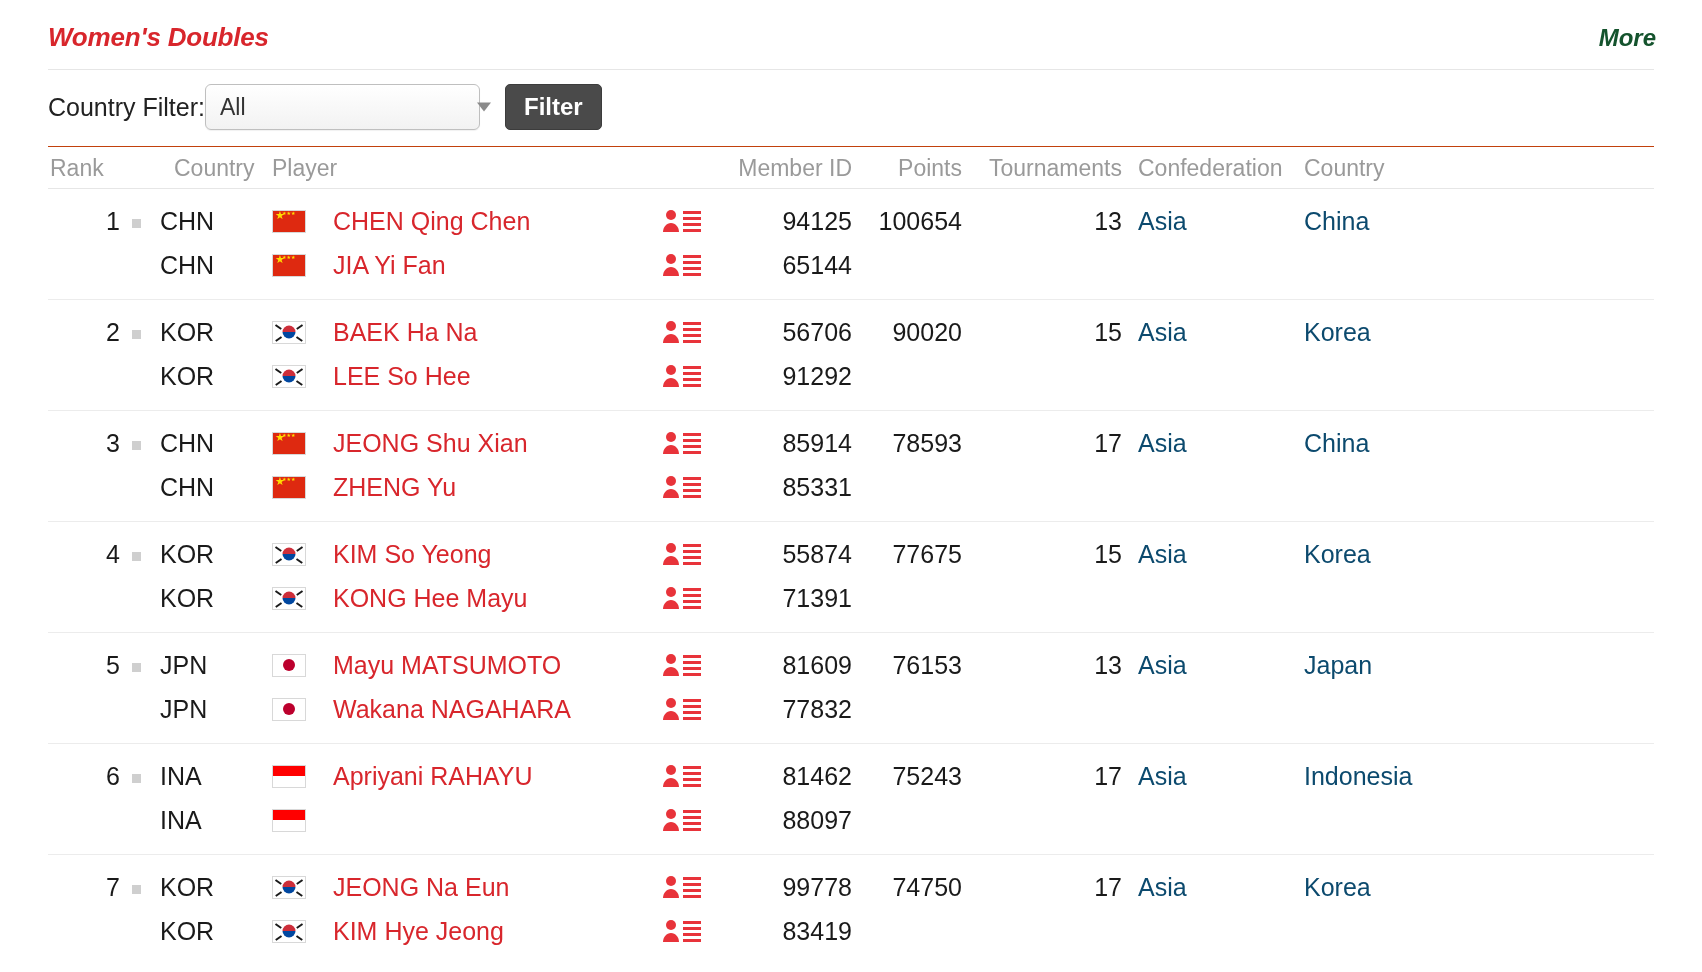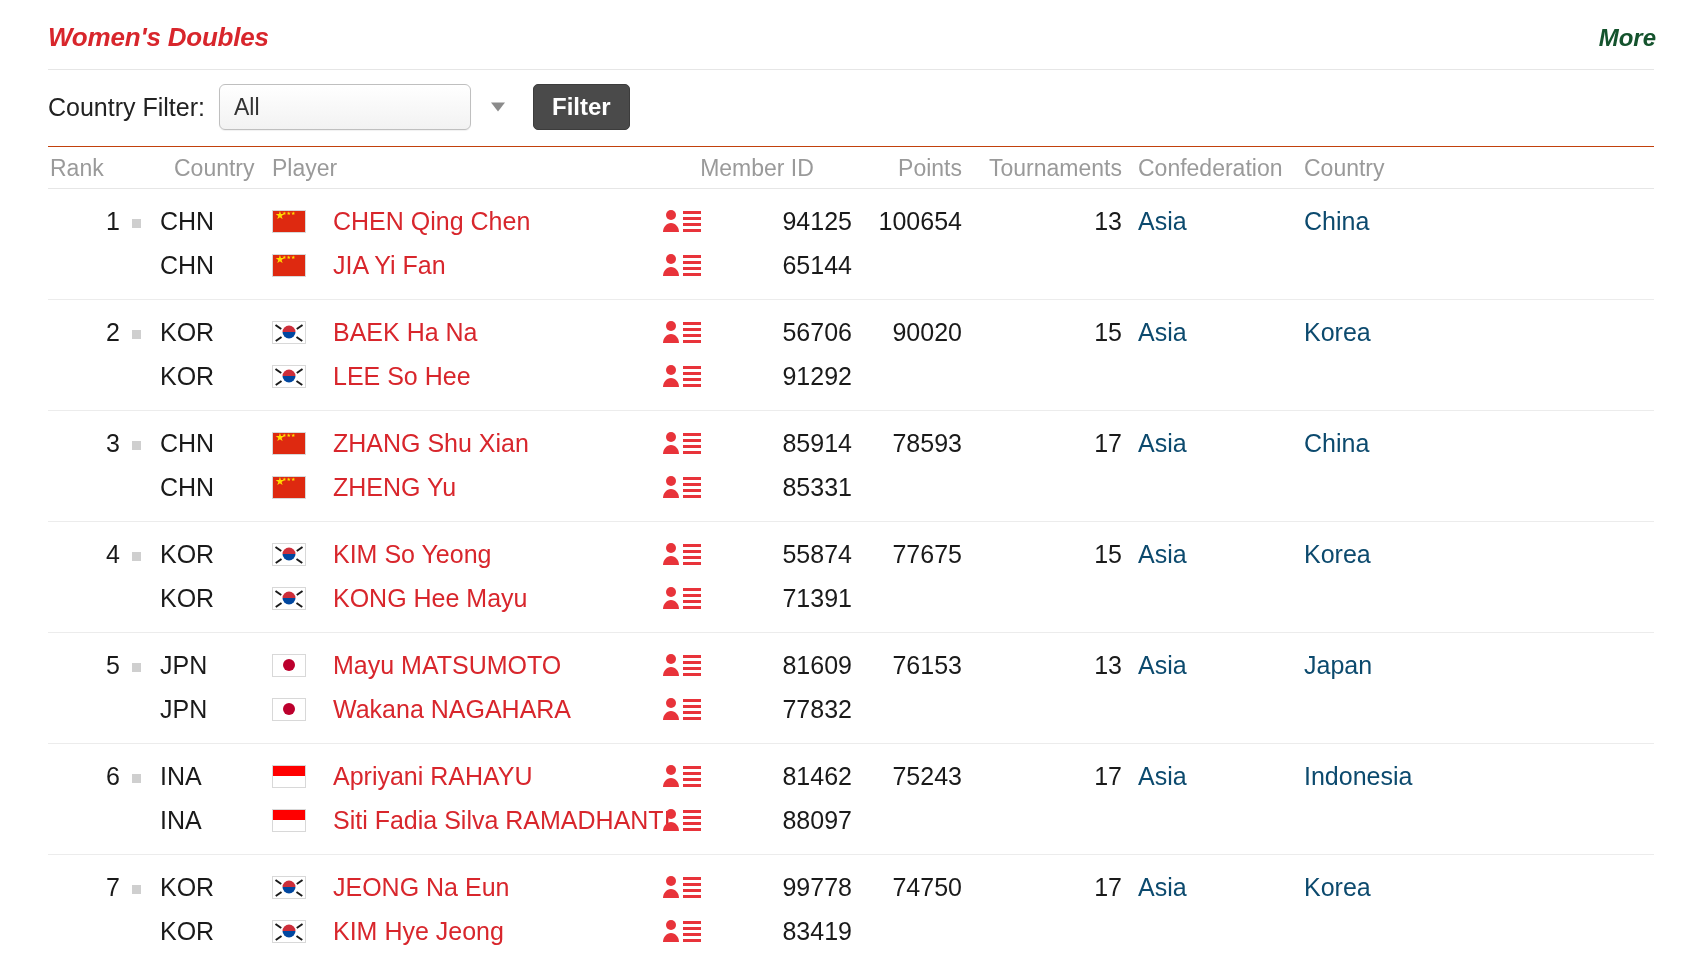--- a/index.html
+++ b/index.html
@@ -23,27 +23,27 @@
   }
   .more-link {
     color: #14532d; font-size: 24px; font-weight: bold; text-decoration: none;
     cursor: pointer;
   }
 
   .hrule { height: 1px; background: #e6e6e6; margin: 0 48px; }
 
   
   .filterbar {
-    display: flex; align-items: center; gap: 14px;
+    display: flex; align-items: center; gap: 0;
     padding: 14px 48px 16px 48px;
   }
   .filter-label { font-size: 25px; color: #222; }
   .select-wrap { position: relative; width: 300px; }
   .fake-select {
-    width: 252px; height: 46px;
+    width: 275px; height: 46px;
     border: 1px solid #bfbfbf; border-radius: 6px;
     background: linear-gradient(180deg, #ffffff 0%, #f2f2f2 100%);
     box-shadow: 0 1px 1px rgba(0,0,0,0.06);
     display: flex; align-items: center;
     padding: 0 34px 0 14px;
     font-size: 23px; color: #333; cursor: pointer;
   }
   .caret {
     position: absolute; right: 14px; top: 50%; transform: translateY(-50%);
     width: 0; height: 0;
@@ -79,21 +79,21 @@
   .c-player { width: 390px; }
   .c-icon   { width: 72px;  }
   .c-mid    { width: 118px; text-align: right; }
   .c-points { width: 110px; text-align: right; }
   .c-tour   { width: 160px; text-align: right; }
   .c-conf   { width: 166px; text-align: left; padding-left: 16px; }
   .c-ctry2  { width: 210px; text-align: left; padding-left: 16px; }
 
   .thead .c-rank  { text-align: left; padding-left: 2px; }
   .thead .c-ctry  { padding-left: 14px; }
-  .thead .c-mid   { width: 190px; text-align: center; }
+  .thead .c-mid   { width: 190px; text-align: right; }
   .thead .c-points{ width: 110px; text-align: right; }
   .thead .c-tour  { width: 160px; text-align: right; }
 
   .rank-num { font-size: 25px; color: #1a1a1a; line-height: 44px; }
   .rank-marker {
     display: inline-block; width: 9px; height: 9px;
     background: #cfcfcf; margin-top: 20px; margin-left: 6px;
   }
 
   .stack { display: flex; flex-direction: column; text-align: right; }
@@ -363,21 +363,21 @@
             <span class="cell-line">
               <span class="ctry-code">CHN</span>
             </span>
             <span class="cell-line">
               <span class="ctry-code">CHN</span>
             </span>
           </div>
           <div class="c-player stack">
             <span class="cell-line player-line">
               <span class="flag flag-chn"></span>
-              <a class="pname">ZHANG Shu Xian</a>
+              <a class="pname">JEONG Shu Xian</a>
             </span>
             <span class="cell-line player-line">
               <span class="flag flag-chn"></span>
               <a class="pname">ZHENG Yu</a>
             </span>
           </div>
           <div class="c-icon stack">
             <span class="cell-line">
               <span class="bio-icon">
                 <svg width="40" height="26" viewBox="0 0 40 26">
@@ -607,21 +607,20 @@
               <span class="ctry-code">INA</span>
             </span>
           </div>
           <div class="c-player stack">
             <span class="cell-line player-line">
               <span class="flag flag-ina"></span>
               <a class="pname">Apriyani RAHAYU</a>
             </span>
             <span class="cell-line player-line">
               <span class="flag flag-ina"></span>
-              <a class="pname">Siti Fadia Silva RAMADHANTI</a>
             </span>
           </div>
           <div class="c-icon stack">
             <span class="cell-line">
               <span class="bio-icon">
                 <svg width="40" height="26" viewBox="0 0 40 26">
                   <circle cx="9" cy="7" r="5" fill="#e8333a"></circle>
                   <path d="M1 24c0-5 3.6-9 8-9s8 4 8 9z" fill="#e8333a"></path>
                   <rect x="21" y="3" width="18" height="3" fill="#e8333a"></rect>
                   <rect x="21" y="9" width="18" height="3" fill="#e8333a"></rect>

